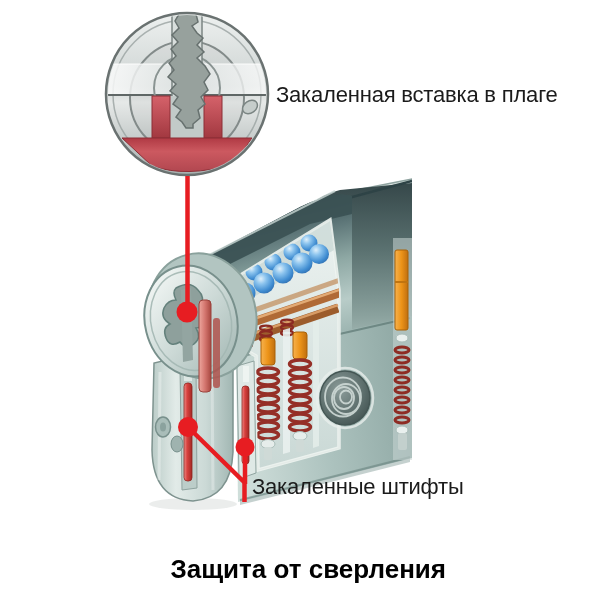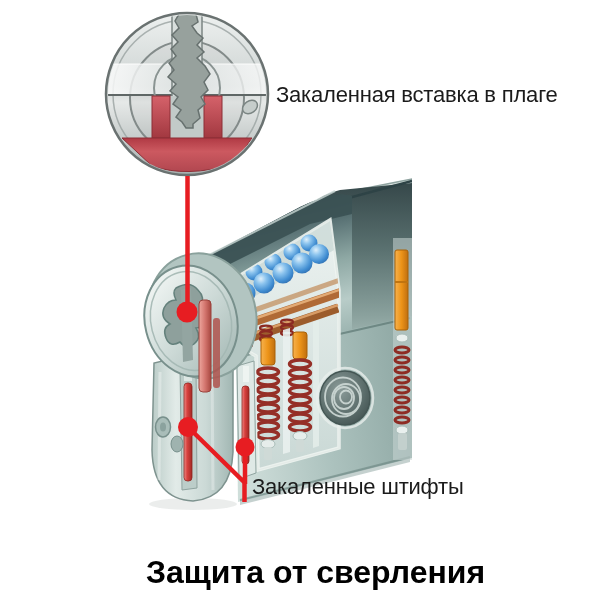--- a/index.html
+++ b/index.html
@@ -1,20 +1,20 @@
 <!DOCTYPE html>
 <html style="--page-bg: #ffffff; --label-text: #1b1b1b; --annotation-red: #e71d22; --insert-red: #c64950; --body-teal: #9cb9b5; --body-dark-band: #3b5154; --ball-blue: #4f9bdc; --pin-orange: #ec9318; --spring-red: #952f27; --copper-rod: #b06a36; --hardened-pin-red: #d8423f;"><head>
 <meta charset="utf-8">
 <style>
   html,body{margin:0;padding:0;background:#fff;}
   #canvas{position:relative;width:600px;height:600px;background:var(--page-bg,#fff);
           font-family:"Liberation Sans","DejaVu Sans",sans-serif;overflow:hidden;}
   .label{position:absolute;color:var(--label-text,#1b1b1b);font-size:22px;letter-spacing:-0.2px;white-space:nowrap;}
-  .title{position:absolute;left:146px;top:554px;width:300px;text-align:left;
-         font-weight:bold;font-size:32px;color:#000;white-space:nowrap;}
+  .title{position:absolute;left:146px;top:554px;width:300px;text-align:right;
+         font-weight:bold;font-size:26px;color:#000;white-space:nowrap;}
   svg{position:absolute;left:0;top:0;}
 </style>
 </head>
 <body>
 
 <div id="canvas">
 
 <svg width="600" height="600" viewBox="0 0 600 600">
   <defs>
     <linearGradient id="faceGrad" x1="0" y1="0" x2="0" y2="1">

